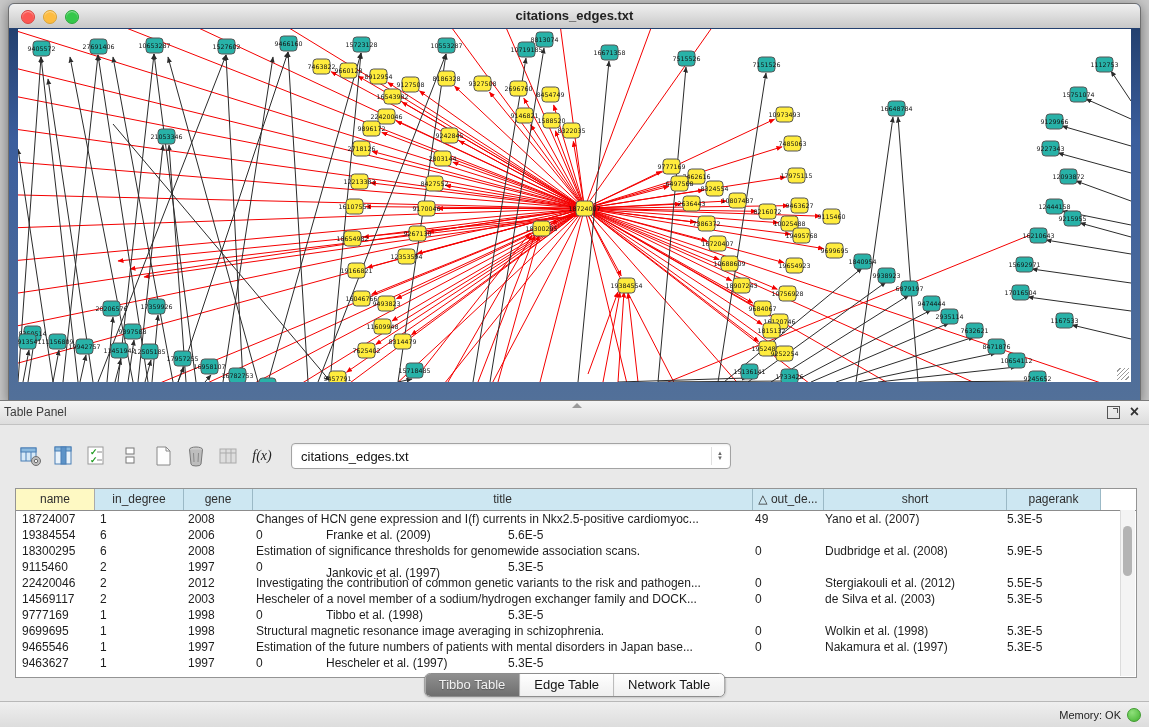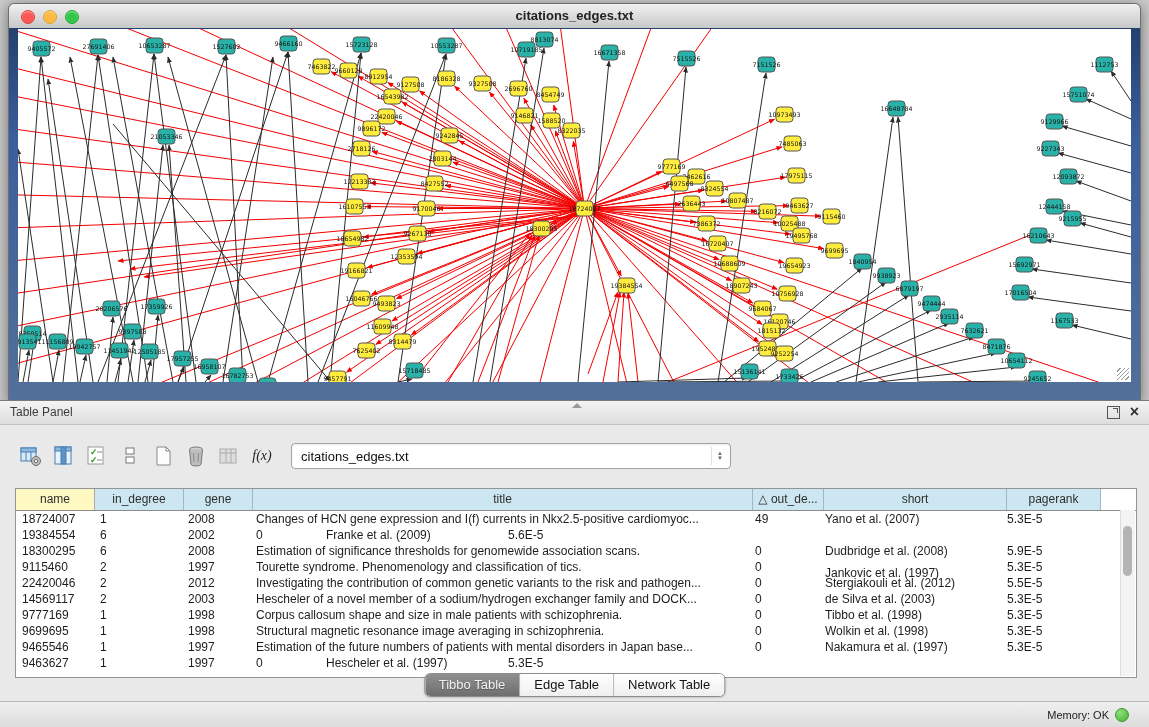--- a/index.html
+++ b/index.html
@@ -20,21 +20,21 @@
   .frame{position:absolute;left:0;right:0;top:24px;bottom:0;
     background:linear-gradient(180deg,#23406f 0%,#3b5e9d 30%,#527099 100%)}
   #graph-canvas{position:absolute;left:9px;top:1px;width:1113px;height:353px;background:#ffffff;overflow:hidden}
   #graph-svg{position:absolute;left:0;top:0}
   .grip{position:absolute;right:2px;bottom:2px;width:12px;height:12px;
     background:repeating-linear-gradient(135deg,transparent 0 2px,#9a9a9a 2px 3px)}
 
   
   #table-panel{position:absolute;left:0;top:400px;width:1149px;height:327px;background:#e9e9e9;border-top:1px solid #7a7a7a}
   .panel-titlebar{height:23px;background:linear-gradient(#f4f4f4,#dddddd);border-bottom:1px solid #c2c2c2;position:relative}
-  .panel-title{font-size:12px;color:#3c3c3c;line-height:23px;padding-left:10px}
+  .panel-title{font-size:12px;color:#3c3c3c;line-height:23px;padding-left:4px}
   .panel-grip{position:absolute;left:572px;top:2px;width:0;height:0;
     border-left:5px solid transparent;border-right:5px solid transparent;border-bottom:5px solid #9a9a9a}
   .panel-buttons{position:absolute;right:10px;top:4px;display:flex;align-items:center;gap:10px}
   .float-box{width:11px;height:11px;border:1.5px solid #555;position:relative}
   .float-box:after{content:"";position:absolute;right:1px;top:1px;width:4px;height:4px;border-top:1.5px solid #555;border-right:1.5px solid #555}
   .close-x{font-size:16px;font-weight:bold;color:#333;line-height:14px}
 
   .panel-toolbar{position:absolute;left:19px;top:40px;height:30px;display:flex;align-items:center;gap:9px}
   .tb-icon{width:24px;height:24px;display:flex;align-items:center;justify-content:center}
   .fx{font-family:"Liberation Serif",serif;font-style:italic;font-size:14px;color:#222}
@@ -54,21 +54,21 @@
   .vscroll{position:absolute;right:1px;top:21px;bottom:1px;width:14px;background:#f4f4f4;border-left:1px solid #dcdcdc}
   .vthumb{position:absolute;left:2px;top:16px;width:9px;height:50px;background:#b4b4b4;border-radius:5px}
 
   .tabs{position:absolute;top:272px;left:50%;transform:translateX(-50%);display:flex;height:22px;
     border:1px solid #8d8d8d;border-radius:6px;overflow:hidden;background:#fff;box-shadow:0 1px 2px rgba(0,0,0,.15)}
   .tab{font-size:13px;line-height:22px;padding:0 14px;color:#141414;background:linear-gradient(#ffffff,#efefef);border-right:1px solid #a5a5a5;white-space:nowrap}
   .tab:last-child{border-right:none}
   .tab.active{background:linear-gradient(#8f8f8f,#6e6e6e);color:#f2f2f2;text-shadow:0 1px 1px rgba(0,0,0,.3)}
 
   .statusbar{position:absolute;left:0;right:0;bottom:0;height:26px;background:linear-gradient(#efefef,#dcdcdc);border-top:1px solid #b8b8b8}
-  .mem{position:absolute;right:20px;top:0;height:26px;display:flex;align-items:center;gap:6px}
+  .mem{position:absolute;right:8px;top:0;height:26px;display:flex;align-items:center;gap:6px}
   .mem-label{font-size:11px;color:#222}
   .mem-dot{width:12px;height:12px;border-radius:50%;border:1px solid #3f9a2f;background:radial-gradient(circle at 35% 30%,#8fe07b,#43b32f)}
 </style>
 </head>
 <body>
 
 <div id="net-window">
   <div class="titlebar">
     <div class="lights">
       <span class="light red"></span>
@@ -575,39 +575,38 @@
           <div class="td" style="width: 88px;">1</div>
           <div class="td" style="width: 68px;">2008</div>
           <div class="td" style="width: 499px;">Changes of HCN gene expression and I(f) currents in Nkx2.5-positive cardiomyoc...</div>
           <div class="td" style="width: 70px;">49</div>
           <div class="td" style="width: 182px;">Yano et al. (2007)</div>
           <div class="td" style="width: 93px;">5.3E-5</div>
         </div>
         <div class="trow">
           <div class="td" style="width: 78px;">19384554</div>
           <div class="td" style="width: 88px;">6</div>
-          <div class="td" style="width: 68px;">2002</div>
+          <div class="td" style="width: 68px;">2006</div>
           <div class="td" style="width: 70px;">0</div>
           <div class="td" style="width: 182px;">Franke et al. (2009)</div>
           <div class="td" style="width: 93px;">5.6E-5</div>
         </div>
         <div class="trow">
           <div class="td" style="width: 78px;">18300295</div>
           <div class="td" style="width: 88px;">6</div>
           <div class="td" style="width: 68px;">2008</div>
           <div class="td" style="width: 499px;">Estimation of significance thresholds for genomewide association scans.</div>
           <div class="td" style="width: 70px;">0</div>
           <div class="td" style="width: 182px;">Dudbridge et al. (2008)</div>
           <div class="td" style="width: 93px;">5.9E-5</div>
         </div>
         <div class="trow">
           <div class="td" style="width: 78px;">9115460</div>
           <div class="td" style="width: 88px;">2</div>
           <div class="td" style="width: 68px;">1997</div>
-          <div class="td" style="width: 499px;">Tourette syndrome. Phenomenology and classification of tics.</div>
           <div class="td" style="width: 70px;">0</div>
           <div class="td" style="width: 182px; margin-top: 12px;">Jankovic et al. (1997)</div>
           <div class="td" style="width: 93px;">5.3E-5</div>
         </div>
         <div class="trow">
           <div class="td" style="width: 78px;">22420046</div>
           <div class="td" style="width: 88px;">2</div>
           <div class="td" style="width: 68px;">2012</div>
           <div class="td" style="width: 499px;">Investigating the contribution of common genetic variants to the risk and pathogen...</div>
           <div class="td" style="width: 70px;">0</div>
@@ -620,21 +619,20 @@
           <div class="td" style="width: 68px;">2003</div>
           <div class="td" style="width: 499px;">Hescheler of a novel member of a sodium/hydrogen exchanger family and DOCK...</div>
           <div class="td" style="width: 70px;">0</div>
           <div class="td" style="width: 182px;">de Silva et al. (2003)</div>
           <div class="td" style="width: 93px;">5.3E-5</div>
         </div>
         <div class="trow">
           <div class="td" style="width: 78px;">9777169</div>
           <div class="td" style="width: 88px;">1</div>
           <div class="td" style="width: 68px;">1998</div>
-          <div class="td" style="width: 499px;">Corpus callosum shape and size in male patients with schizophrenia.</div>
           <div class="td" style="width: 70px;">0</div>
           <div class="td" style="width: 182px;">Tibbo et al. (1998)</div>
           <div class="td" style="width: 93px;">5.3E-5</div>
         </div>
         <div class="trow">
           <div class="td" style="width: 78px;">9699695</div>
           <div class="td" style="width: 88px;">1</div>
           <div class="td" style="width: 68px;">1998</div>
           <div class="td" style="width: 499px;">Structural magnetic resonance image averaging in schizophrenia.</div>
           <div class="td" style="width: 70px;">0</div>

